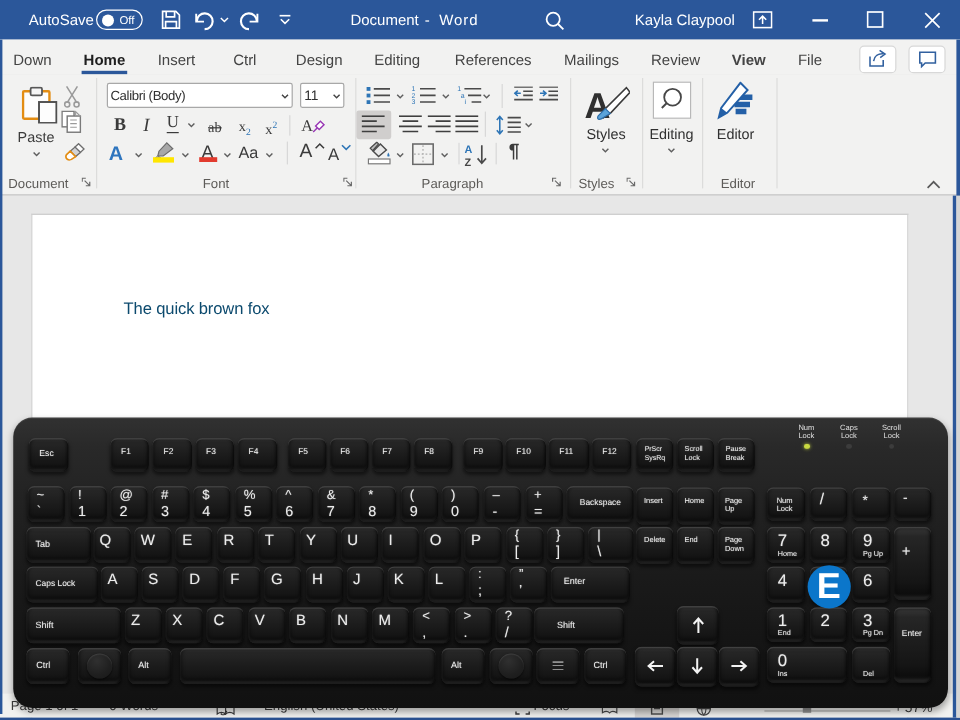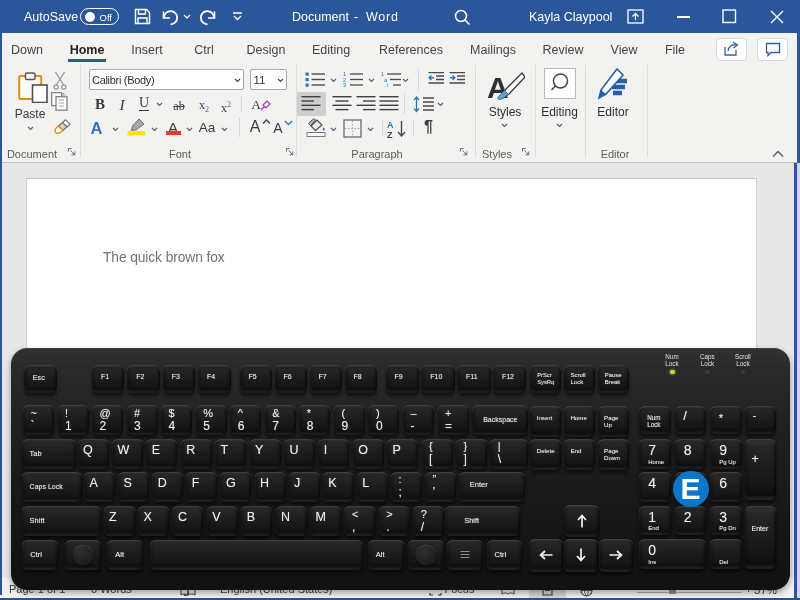--- a/index.html
+++ b/index.html
@@ -51,21 +51,21 @@
 <div style="position:absolute;left:0.0px;top:33.0px;width:800.0px;height:29.0px;background:#f2f2f1"></div>
 <div style="position:absolute;left:27.0px;top:42.5px;transform:translateX(-50%);font-size:12.5px;color:#444;font-weight:400;white-space:nowrap;">Down</div>
 <div style="position:absolute;left:87.0px;top:42.5px;transform:translateX(-50%);font-size:12.5px;color:#1f1f1f;font-weight:700;white-space:nowrap;">Home</div>
 <div style="position:absolute;left:147.0px;top:42.5px;transform:translateX(-50%);font-size:12.5px;color:#444;font-weight:400;white-space:nowrap;">Insert</div>
 <div style="position:absolute;left:204.0px;top:42.5px;transform:translateX(-50%);font-size:12.5px;color:#444;font-weight:400;white-space:nowrap;">Ctrl</div>
 <div style="position:absolute;left:266.0px;top:42.5px;transform:translateX(-50%);font-size:12.5px;color:#444;font-weight:400;white-space:nowrap;">Design</div>
 <div style="position:absolute;left:331.0px;top:42.5px;transform:translateX(-50%);font-size:12.5px;color:#444;font-weight:400;white-space:nowrap;">Editing</div>
 <div style="position:absolute;left:411.0px;top:42.5px;transform:translateX(-50%);font-size:12.5px;color:#444;font-weight:400;white-space:nowrap;">References</div>
 <div style="position:absolute;left:493.0px;top:42.5px;transform:translateX(-50%);font-size:12.5px;color:#444;font-weight:400;white-space:nowrap;">Mailings</div>
 <div style="position:absolute;left:563.0px;top:42.5px;transform:translateX(-50%);font-size:12.5px;color:#444;font-weight:400;white-space:nowrap;">Review</div>
-<div style="position:absolute;left:624.0px;top:42.5px;transform:translateX(-50%);font-size:12.5px;color:#444;font-weight:400;white-space:nowrap;">View</div>
+<div style="position:absolute;left:624.0px;top:42.5px;transform:translateX(-50%);font-size:12.5px;color:#444;font-weight:700;white-space:nowrap;">View</div>
 <div style="position:absolute;left:675.0px;top:42.5px;transform:translateX(-50%);font-size:12.5px;color:#444;font-weight:400;white-space:nowrap;">File</div>
 <div style="position:absolute;left:68.3px;top:59.3px;width:37.5px;height:3.0px;background:#2b579a"></div>
 <div style="position:absolute;left:716.0px;top:37.5px;width:31.0px;height:23.5px;background:#fff;border:1px solid #d8d8d8;border-radius:4px"></div>
 <svg style="position:absolute;left:723px;top:41px" width="17" height="16" viewBox="0 0 17 16">
 <path d="M2 6 V14 H13 V9" stroke="#31609f" stroke-width="1.3" fill="none"></path>
 <path d="M5 10 C5.5 5.5 9 3.5 13 3.8" stroke="#31609f" stroke-width="1.3" fill="none"></path>
 <path d="M10 1 L14.5 4 L10.5 7" stroke="#31609f" stroke-width="1.3" fill="none"></path>
 </svg>
 <div style="position:absolute;left:757.0px;top:37.5px;width:31.0px;height:23.5px;background:#fff;border:1px solid #d8d8d8;border-radius:4px"></div>
 <svg style="position:absolute;left:765px;top:42px" width="16" height="15" viewBox="0 0 16 15">
@@ -296,21 +296,21 @@
 <path d="M21 1 L27 7 L10 26 L3 30 L5 22 Z" fill="#fff" stroke="#2460a7" stroke-width="1.6"></path>
 <path d="M5 22 L10 26 L3 30 Z" fill="#2460a7"></path>
 </svg>
 <div style="position:absolute;left:613.0px;top:105.0px;transform:translateX(-50%);font-size:12px;color:#303030;font-weight:400;white-space:nowrap;">Editor</div>
 <div style="position:absolute;left:615.0px;top:147.5px;transform:translateX(-50%);font-size:11px;color:#5d5b58;font-weight:400;white-space:nowrap;">Editor</div>
 <svg style="position:absolute;left:772px;top:150px" width="12" height="8">
     <path d="M1 6.5 L6 1.5 L11 6.5" stroke="#5a5a5a" stroke-width="1.4" fill="none"></path>
   </svg>
 <div style="position:absolute;left:0.0px;top:162.7px;width:800.0px;height:437.0px;background:#e7e7e7"></div>
 <div style="position:absolute;left:26.3px;top:177.5px;width:730.5px;height:422.0px;background:#fff;border:1px solid #d0d0d0;border-top-color:#c4c4c4"></div>
-<div style="position:absolute;left:103.0px;top:249.5px;font-size:13.8px;color:#737373;font-weight:400;white-space:nowrap;letter-spacing:-0.1px">The quick brown fox</div>
+<div style="position:absolute;left:103.0px;top:249.5px;font-size:13.8px;color:#0c4a6e;font-weight:400;white-space:nowrap;letter-spacing:-0.1px">The quick brown fox</div>
 <div style="position:absolute;left:0.0px;top:578.0px;width:800.0px;height:20.0px;background:#f2f2f0"></div>
 <div style="position:absolute;left:9.0px;top:583.3px;font-size:11px;color:#3c3c3c;font-weight:400;white-space:nowrap;">Page 1 of 1</div>
 <div style="position:absolute;left:91.0px;top:583.3px;font-size:11px;color:#3c3c3c;font-weight:400;white-space:nowrap;">0 Words</div>
 <svg style="position:absolute;left:180px;top:584.5px" width="17" height="11">
     <path d="M1 2 C3 0.5 6 0.5 8 2 V10 C6 8.5 3 8.5 1 10 Z M8 2 C10 0.5 13 0.5 15 2 V10 C13 8.5 10 8.5 8 10 Z" stroke="#3c3c3c" stroke-width="1" fill="none"></path>
     <path d="M4 9.5 L6 11.5 L9 7.5" stroke="#3c3c3c" stroke-width="1.2" fill="none"></path>
   </svg>
 <div style="position:absolute;left:220.0px;top:583.3px;font-size:11px;color:#3c3c3c;font-weight:400;white-space:nowrap;">English (United States)</div>
 <svg style="position:absolute;left:429px;top:584.5px" width="13" height="11">
     <path d="M1 3 V1 H4 M9 1 H12 V3 M12 8 V10 H9 M4 10 H1 V8" stroke="#3c3c3c" stroke-width="1.2" fill="none"></path>

